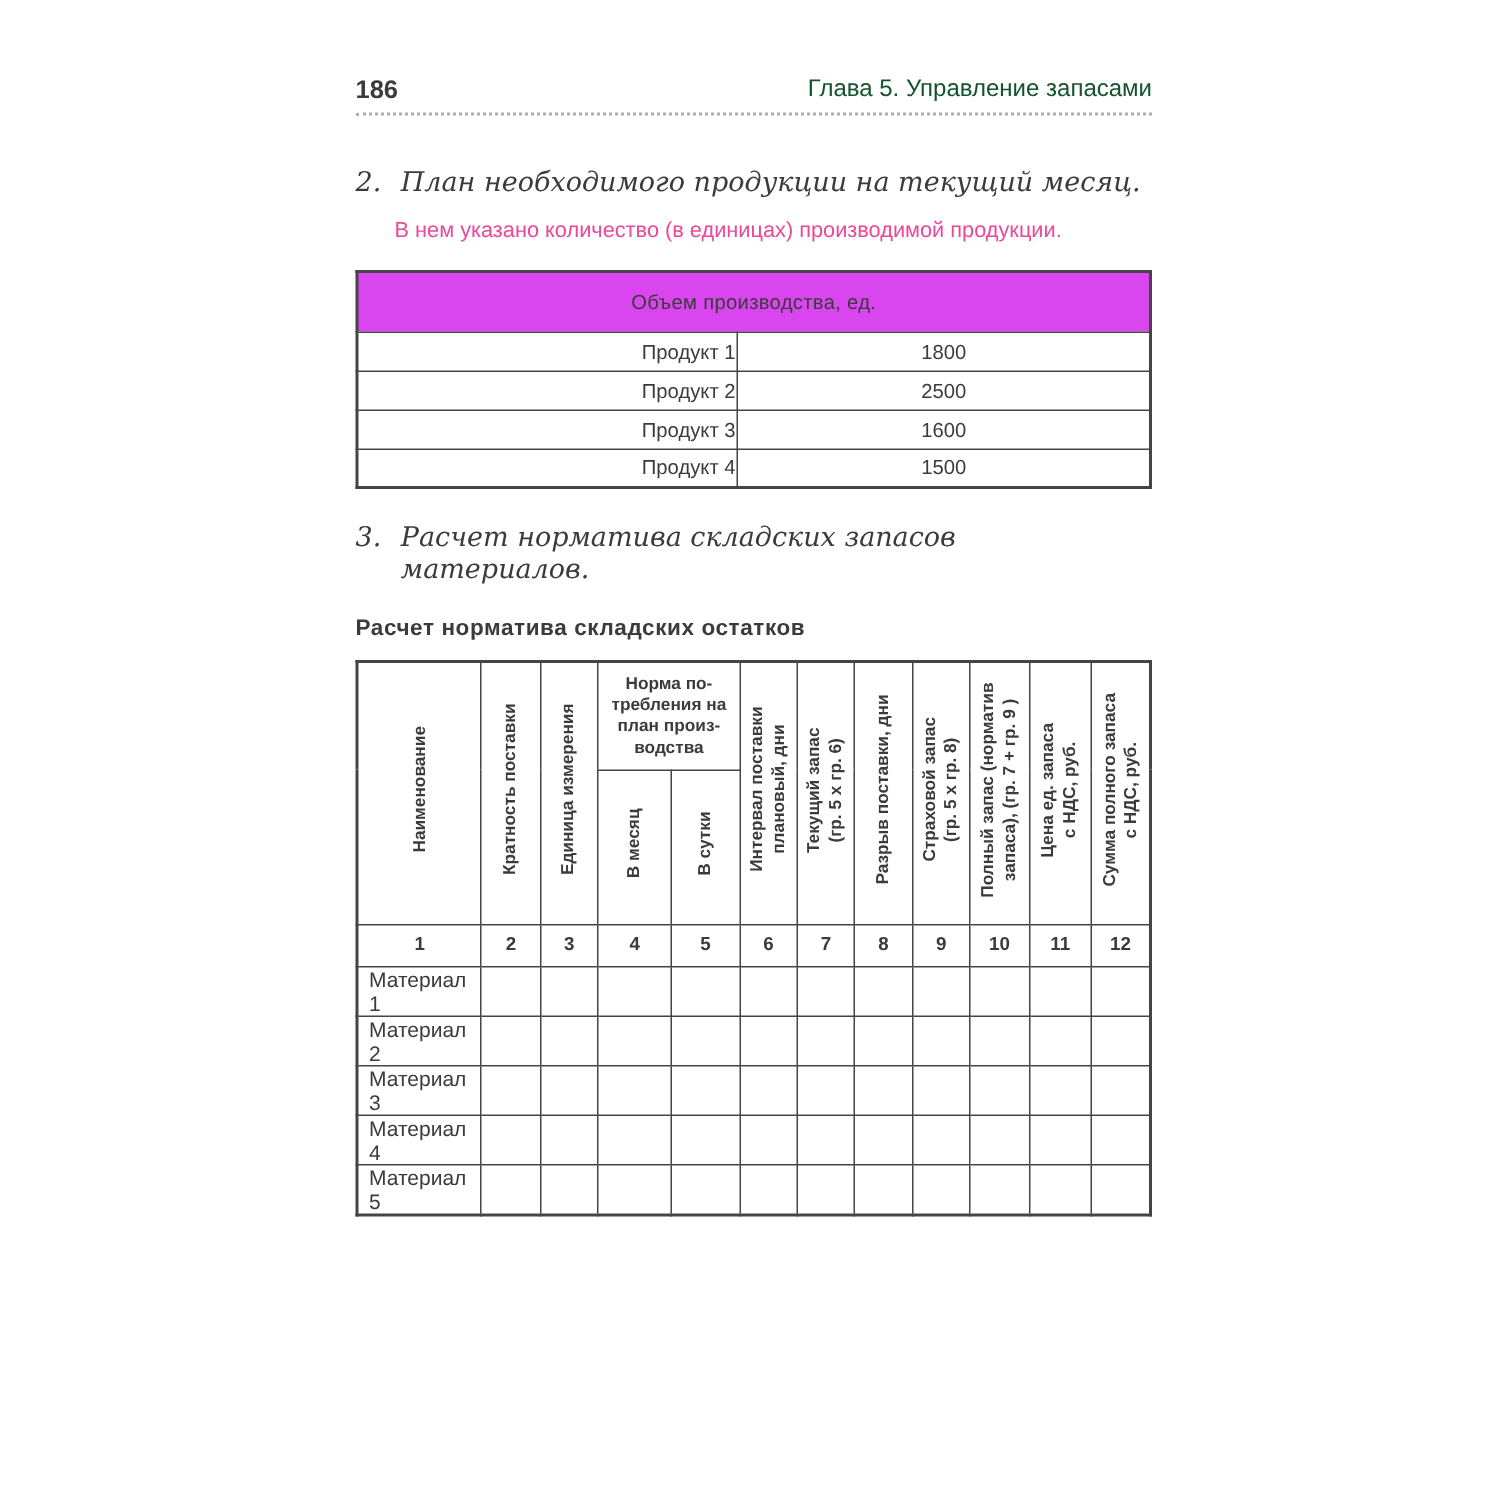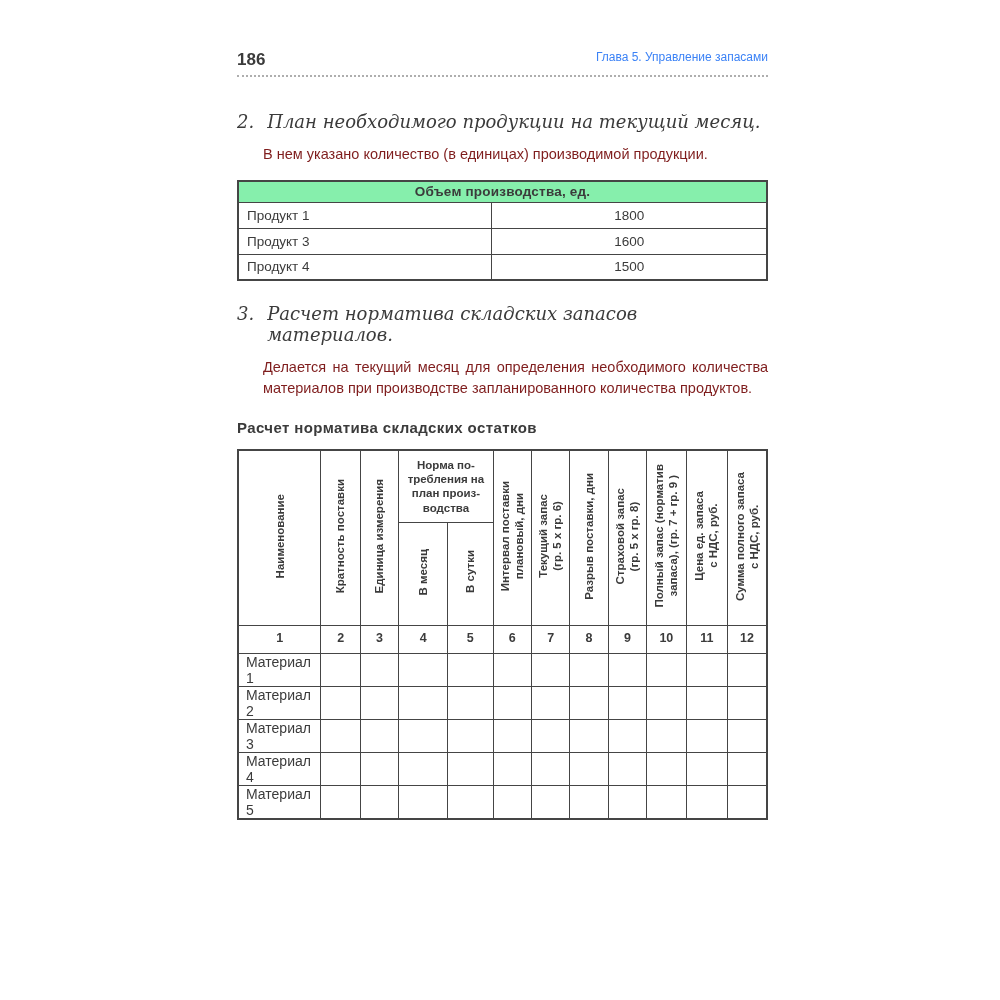--- a/index.html
+++ b/index.html
@@ -8,64 +8,64 @@
     width: 1000px; height: 1000px;
     background: #ffffff;
     font-family: "Liberation Sans", sans-serif;
     color: #3b3b3b;
   }
   .content { width: 531px; margin-left: 237px; }
 
   
   .page-header {
     margin-top: 50px;
-    display: flex; justify-content: space-between; align-items: flex-start;
+    display: flex; justify-content: space-between; align-items: center;
     border-bottom: 2px dotted #aeaeae;
     padding-bottom: 5px;
   }
   .page-number { font-size: 17px; font-weight: bold; color: #3b3b3b; }
-  .chapter-title { font-size: 12px; color: #3b82f6; }
+  .chapter-title { font-size: 16px; color: #14532d; }
 
   
   .script-heading {
     margin: 34px 0 0 0;
     display: flex; gap: 13px; align-items: baseline;
     font-family: "DejaVu Serif", serif;
     font-style: italic;
     font-weight: normal;
     font-size: 18px;
     color: #3b3b3b;
   }
   .script-heading .h-num { flex: 0 0 auto; }
 
   
   .body-text {
     margin: 12px 0 0 26px;
     font-size: 14.5px; line-height: 1.45;
     text-align: justify;
-    color: #7f1d1d;
+    color: #ec4899;
   }
   .note { margin-top: 23px; }
 
   
   table { border-collapse: collapse; }
   .production-table {
     width: 100%; margin-top: 15px;
     border: 2px solid #454545;
     table-layout: fixed;
   }
   .production-table th, .production-table td { border: 1.5px solid #454545; }
   .production-table th {
-    background: #86efac;
-    font-size: 13.5px; font-weight: bold;
-    height: 21px; text-align: center;
+    background: #d946ef;
+    font-size: 13.5px; font-weight: normal;
+    height: 40px; text-align: center;
     letter-spacing: 0.2px;
   }
   .production-table td { height: 26px; font-size: 13.5px; }
-  .production-table td.label { padding-left: 8px; text-align: left; margin-top: 42px; }
+  .production-table td.label { padding-left: 8px; text-align: right; margin-top: 42px; }
   .production-table td.value { text-align: center; }
 
   
   .table2-title {
     margin-top: 20px;
     font-size: 15px; font-weight: bold; letter-spacing: 0.4px;
     color: #3b3b3b;
   }
   .norm-table {
     width: 100%; margin-top: 13px;
@@ -121,36 +121,39 @@
       <tr>
         <th colspan="2">Объем производства, ед.</th>
       </tr>
     </thead>
     <tbody>
       <tr>
         <td class="label">Продукт 1</td>
         <td class="value">1800</td>
       </tr>
       <tr>
+        <td class="label">Продукт 2</td>
+        <td class="value">2500</td>
+      </tr>
+      <tr>
         <td class="label">Продукт 3</td>
         <td class="value">1600</td>
       </tr>
       <tr>
         <td class="label">Продукт 4</td>
         <td class="value">1500</td>
       </tr>
     </tbody>
   </table>
 
 
   <h2 class="script-heading" style="margin-top:22px;">
     <span class="h-num">3.</span>
     <span class="h-text">Расчет норматива складских запасов материалов.</span>
   </h2>
-  <p class="body-text">Делается на текущий месяц для определения необходимого количества материалов при производстве запланированного количества продуктов.</p>
 
   <div class="table2-title">Расчет норматива складских остатков</div>
 
   <table class="norm-table">
     <colgroup>
       <col style="width:80px">
         <col style="width:38px">
         <col style="width:37px">
       <col style="width:47px">
         <col style="width:44px">

